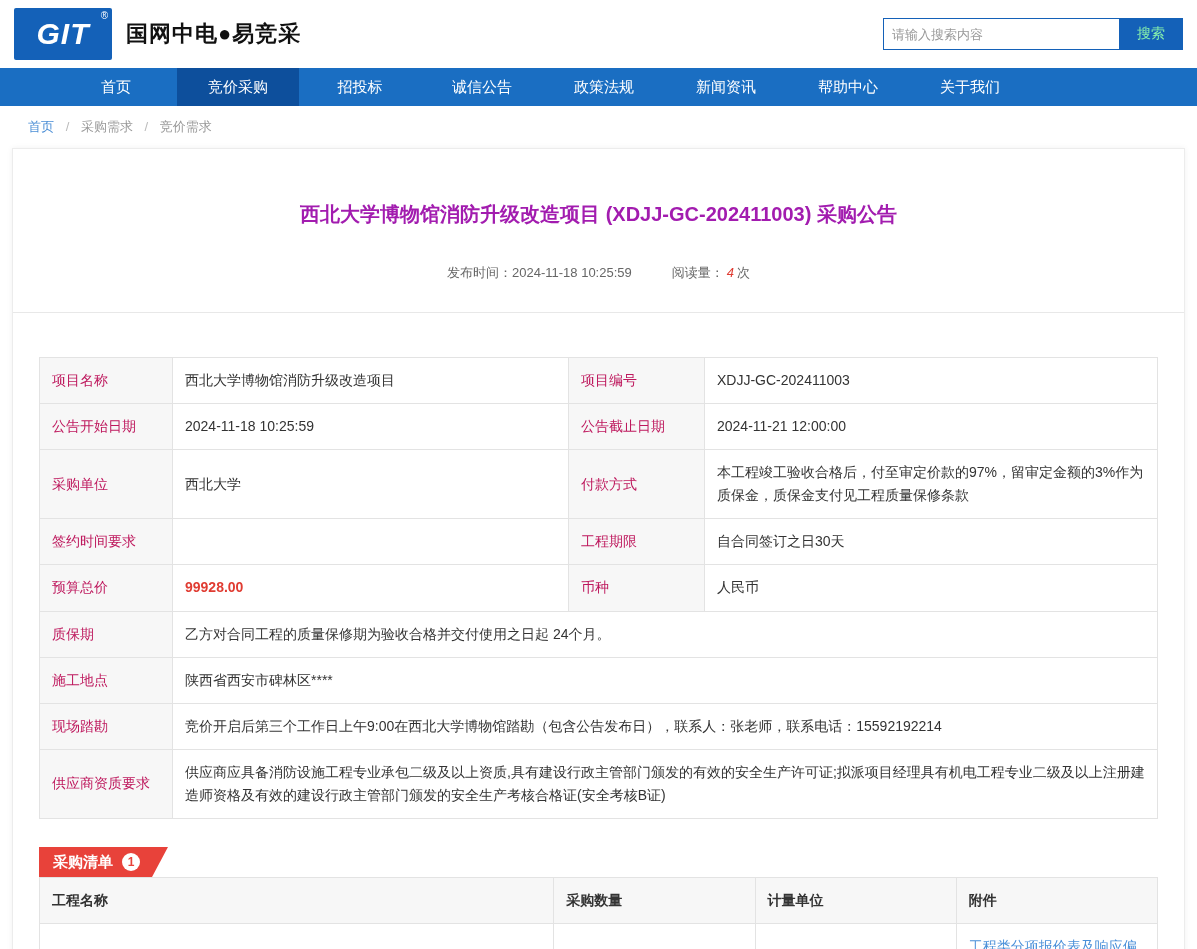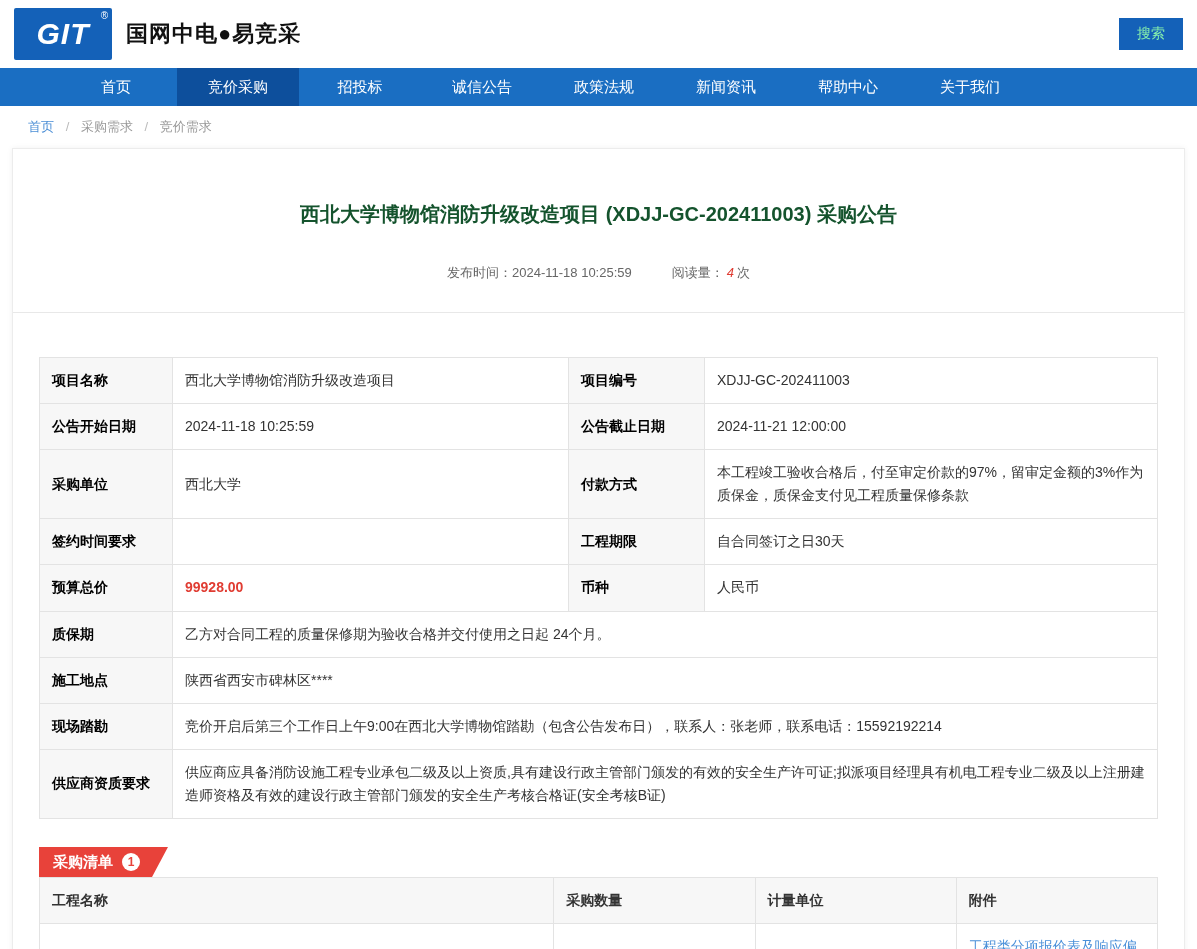--- a/index.html
+++ b/index.html
@@ -45,34 +45,34 @@
   .breadcrumb { padding: 12px 28px 10px; font-size: 13px; color: #999; }
   .bc-item { cursor: pointer; }
   .bc-home { color: #4c8fd6; }
   .bc-sep { margin: 0 8px; color: #bbb; }
 
   
   .card {
     margin: 2px 12px 20px; border: 1px solid #ececec;
     box-shadow: 0 0 6px rgba(0,0,0,0.06); padding: 0 26px 30px; background: #fff;
   }
-  .ann-title { text-align: center; font-size: 20px; font-weight: bold; padding: 52px 40px 36px; color: #14532d; }
+  .ann-title { text-align: center; font-size: 20px; font-weight: bold; padding: 52px 40px 36px; color: #a21caf; }
   .ann-meta { text-align: center; font-size: 13px; color: #666; padding-bottom: 30px; }
   .meta-views { margin-left: 40px; }
   .views-count { color: #e03c32; font-style: italic; margin: 0 3px; }
   .divider { border-bottom: 1px solid #e8e8e8; margin: 0 -26px; }
 
   
   table.grid { width: 100%; border-collapse: collapse; font-size: 14px; }
   table.info { margin-top: 44px; }
   table.grid td, table.grid th {
     border: 1px solid #e3e3e3; padding: 11px 12px; line-height: 1.65;
     vertical-align: middle; text-align: left;
   }
-  td.lbl { background: #f7f7f7; font-weight: bold; color: #000000; }
+  td.lbl { background: #f7f7f7; font-weight: normal; color: #be185d; }
   table.info td.lbl { width: 133px; }
   table.info td.val1 { width: 396px; }
   table.info td.lbl2 { width: 136px; }
   .price-red { color: #e03c32; font-weight: bold; }
 
   
   .section-tag-row { margin-top: 28px; height: 30px; }
   .section-tag {
     display: inline-flex; align-items: center; background: #e8423a; color: #fff;
     font-size: 15px; font-weight: bold; height: 30px; padding: 0 28px 0 14px;
@@ -93,20 +93,21 @@
 </head>
 <body>
 
 <div class="top-header">
   <div class="logo-box">
     <span>GIT</span>
     <span class="logo-reg">®</span>
   </div>
   <div class="site-title">国网中电●易竞采</div>
   <div class="search-area">
+    <input class="search-input" type="text" placeholder="请输入搜索内容" style="">
     <button class="search-btn">搜索</button>
   </div>
 </div>
 
 <div class="nav">
   <div class="nav-item">首页</div>
   <div class="nav-item active">竞价采购</div>
   <div class="nav-item">招投标</div>
   <div class="nav-item">诚信公告</div>
   <div class="nav-item">政策法规</div>

